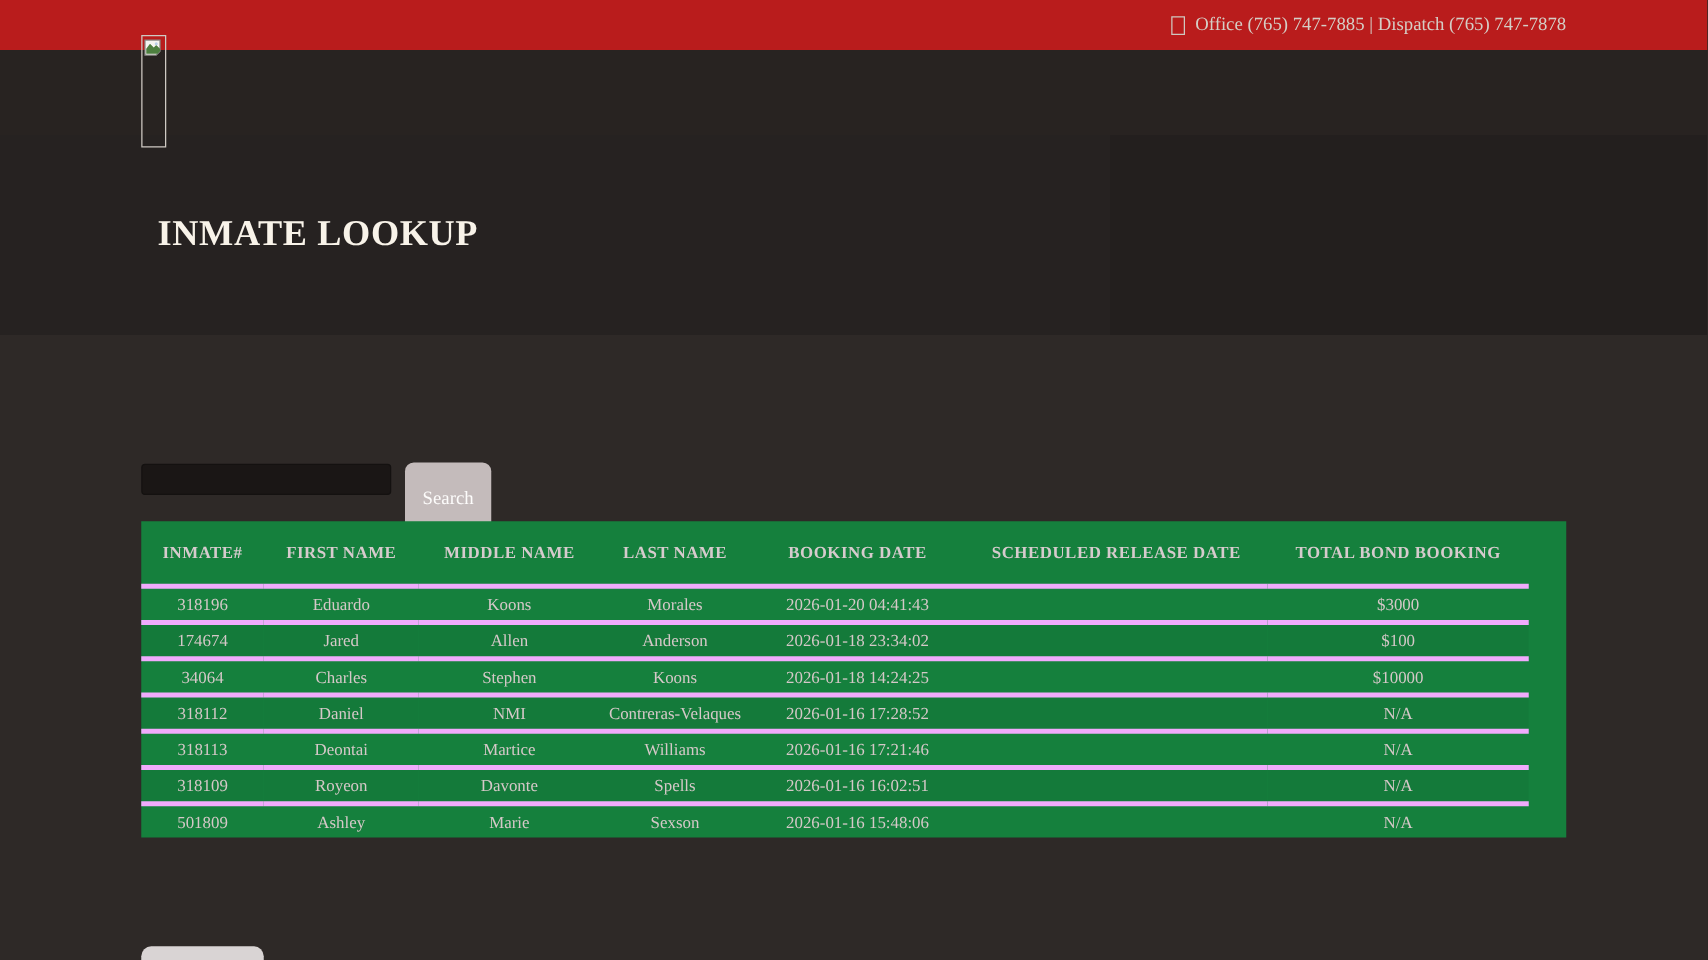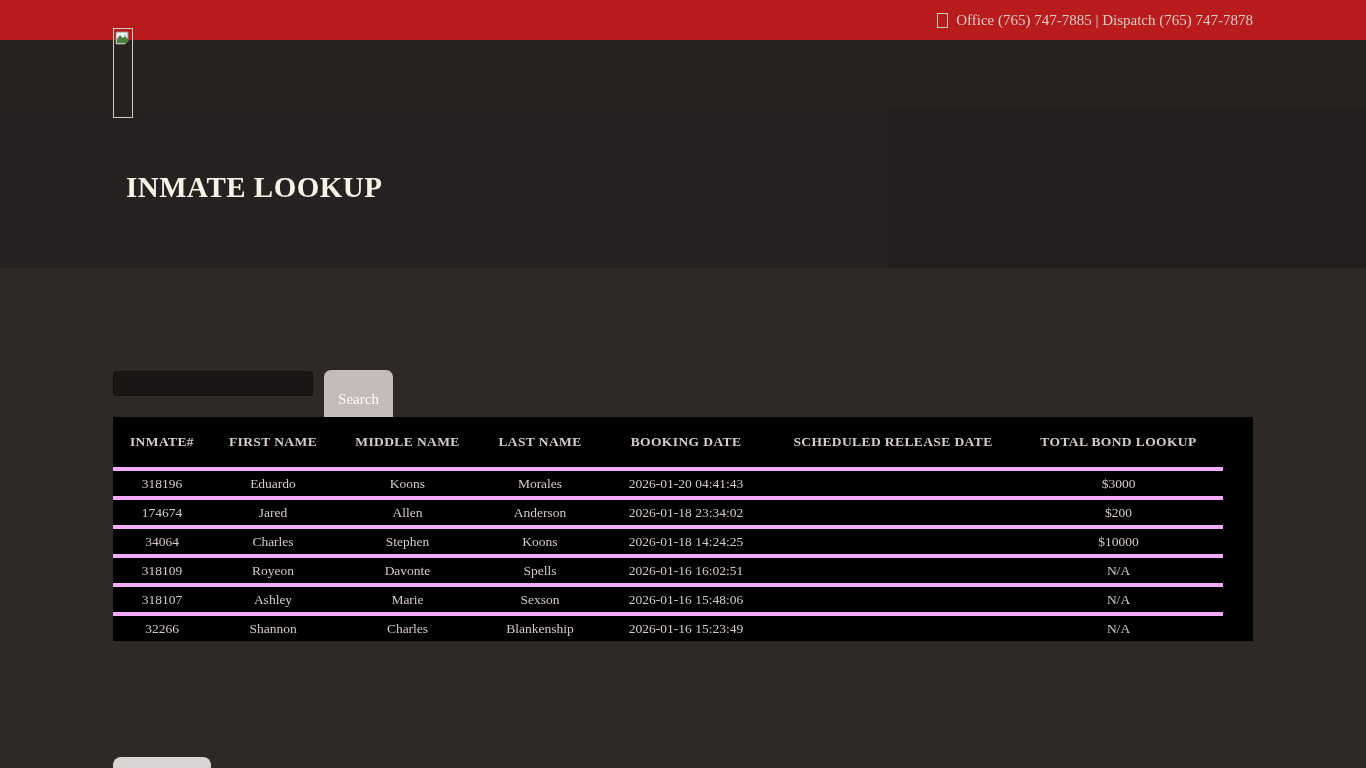--- a/index.html
+++ b/index.html
@@ -57,21 +57,21 @@
   }
   .search-button{
     position:absolute;left:324px;top:370px;width:69px;height:58px;
     background:#c4bbbb;border:none;border-radius:7px;
     color:#fdfcfb;font-size:15px;cursor:pointer;
     font-family:"Liberation Serif","DejaVu Serif",serif;
   }
   
   .table-wrap{
     position:absolute;left:113px;top:417px;width:1140px;
-    background:#000000;box-sizing:border-box;padding-right:30px;
+    background:#15803d;box-sizing:border-box;padding-right:30px;
   }
   table.inmates{
     width:1110px;table-layout:fixed;border-collapse:collapse;
   }
   table.inmates th{
     height:50px;font-size:13.5px;font-weight:bold;color:#d6cbcd;
     letter-spacing:0.4px;text-align:center;vertical-align:middle;padding:0;
   }
   table.inmates td{
     height:25px;font-size:13.5px;color:#d5c8c8;
@@ -121,75 +121,84 @@
 <div class="table-wrap">
   <table class="inmates">
     <thead>
       <tr id="thead-row">
           <th class="c0">INMATE#</th>
           <th class="c1">FIRST NAME</th>
           <th class="c2">MIDDLE NAME</th>
           <th class="c3">LAST NAME</th>
           <th class="c4">BOOKING DATE</th>
           <th class="c5">SCHEDULED RELEASE DATE</th>
-          <th class="c6">TOTAL BOND LOOKUP</th>
+          <th class="c6">TOTAL BOND BOOKING</th>
         </tr>
     </thead>
     <tbody id="tbody">
         <tr>
           <td class="c0">318196</td>
           <td class="c1">Eduardo</td>
           <td class="c2">Koons</td>
           <td class="c3">Morales</td>
           <td class="c4">2026-01-20 04:41:43</td>
           <td class="c5"></td>
           <td class="c6">$3000</td>
         </tr>
         <tr>
           <td class="c0">174674</td>
           <td class="c1">Jared</td>
           <td class="c2">Allen</td>
           <td class="c3">Anderson</td>
           <td class="c4">2026-01-18 23:34:02</td>
           <td class="c5"></td>
-          <td class="c6">$200</td>
+          <td class="c6">$100</td>
         </tr>
         <tr>
           <td class="c0">34064</td>
           <td class="c1">Charles</td>
           <td class="c2">Stephen</td>
           <td class="c3">Koons</td>
           <td class="c4">2026-01-18 14:24:25</td>
           <td class="c5"></td>
           <td class="c6">$10000</td>
         </tr>
         <tr>
+          <td class="c0">318112</td>
+          <td class="c1">Daniel</td>
+          <td class="c2">NMI</td>
+          <td class="c3">Contreras-Velaques</td>
+          <td class="c4">2026-01-16 17:28:52</td>
+          <td class="c5"></td>
+          <td class="c6">N/A</td>
+        </tr>
+        <tr>
+          <td class="c0">318113</td>
+          <td class="c1">Deontai</td>
+          <td class="c2">Martice</td>
+          <td class="c3">Williams</td>
+          <td class="c4">2026-01-16 17:21:46</td>
+          <td class="c5"></td>
+          <td class="c6">N/A</td>
+        </tr>
+        <tr>
           <td class="c0">318109</td>
           <td class="c1">Royeon</td>
           <td class="c2">Davonte</td>
           <td class="c3">Spells</td>
           <td class="c4">2026-01-16 16:02:51</td>
           <td class="c5"></td>
           <td class="c6">N/A</td>
         </tr>
         <tr>
-          <td class="c0">318107</td>
+          <td class="c0">501809</td>
           <td class="c1">Ashley</td>
           <td class="c2">Marie</td>
           <td class="c3">Sexson</td>
           <td class="c4">2026-01-16 15:48:06</td>
           <td class="c5"></td>
           <td class="c6">N/A</td>
         </tr>
-        <tr>
-          <td class="c0">32266</td>
-          <td class="c1">Shannon</td>
-          <td class="c2">Charles</td>
-          <td class="c3">Blankenship</td>
-          <td class="c4">2026-01-16 15:23:49</td>
-          <td class="c5"></td>
-          <td class="c6">N/A</td>
-        </tr>
       </tbody>
   </table>
 </div>
 
 <button class="view-more">View More</button>
 
 </body></html>

